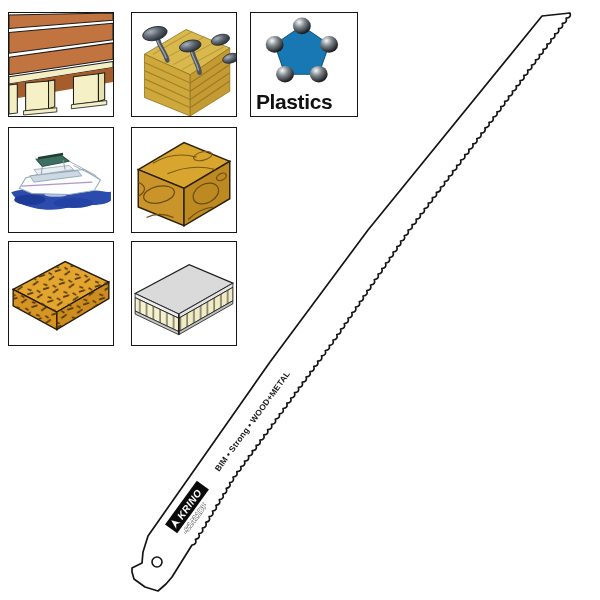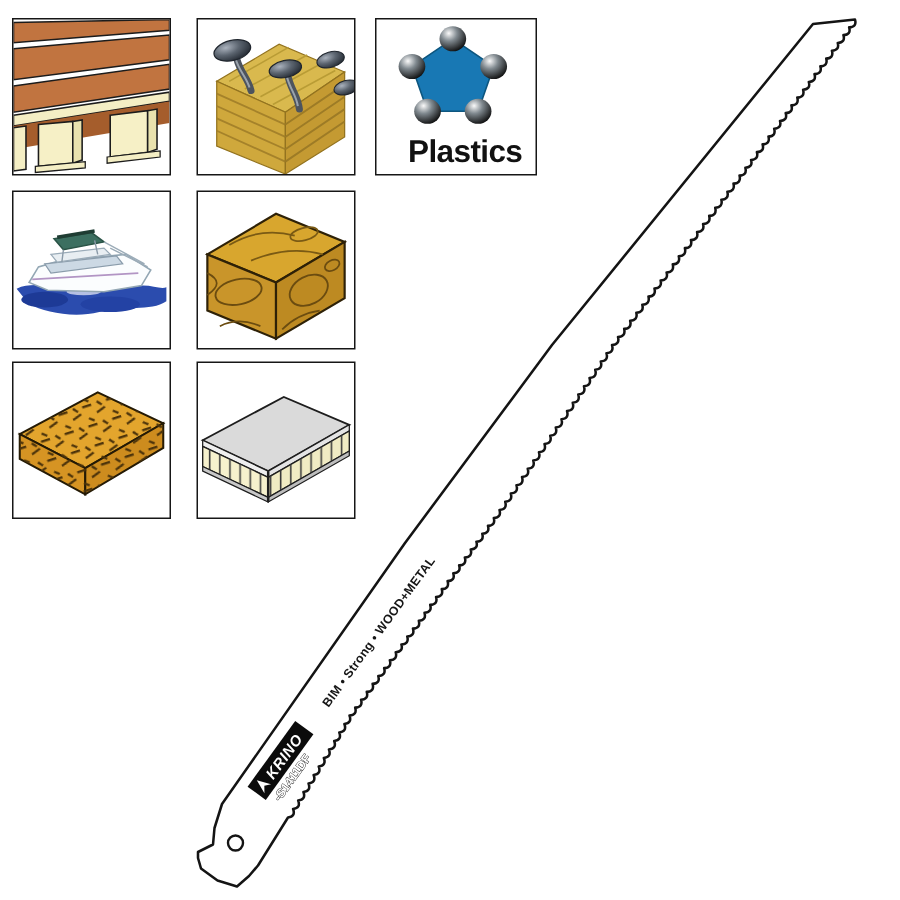--- a/index.html
+++ b/index.html
@@ -2,21 +2,21 @@
 <html><head>
 <meta charset="utf-8">
 <style>
   html,body{margin:0;padding:0;background:#fff;}
   .stage{position:relative;width:600px;height:600px;background:#fff;overflow:hidden;
          font-family:"Liberation Sans",sans-serif;}
   .tile{position:absolute;width:106px;height:105px;background:#fff;
         border:1px solid #161616;box-sizing:border-box;}
   .tile svg{display:block;width:100%;height:100%;}
   .plastics-label{position:absolute;left:5px;bottom:4px;font-weight:bold;
-        font-size:21px;letter-spacing:-0.4px;color:#111;line-height:1;margin-left:16px;}
+        font-size:21px;letter-spacing:-0.4px;color:#111;line-height:1;}
   .blade-svg{position:absolute;left:0;top:0;width:600px;height:600px;}
   .blade-print{font-family:"Liberation Sans",sans-serif;}
 </style>
 </head>
 <body>
 
 <div class="stage">
 
   <div class="tile" style="left:8px;top:12px;">
     <svg viewBox="0 0 100 100" preserveAspectRatio="none">

